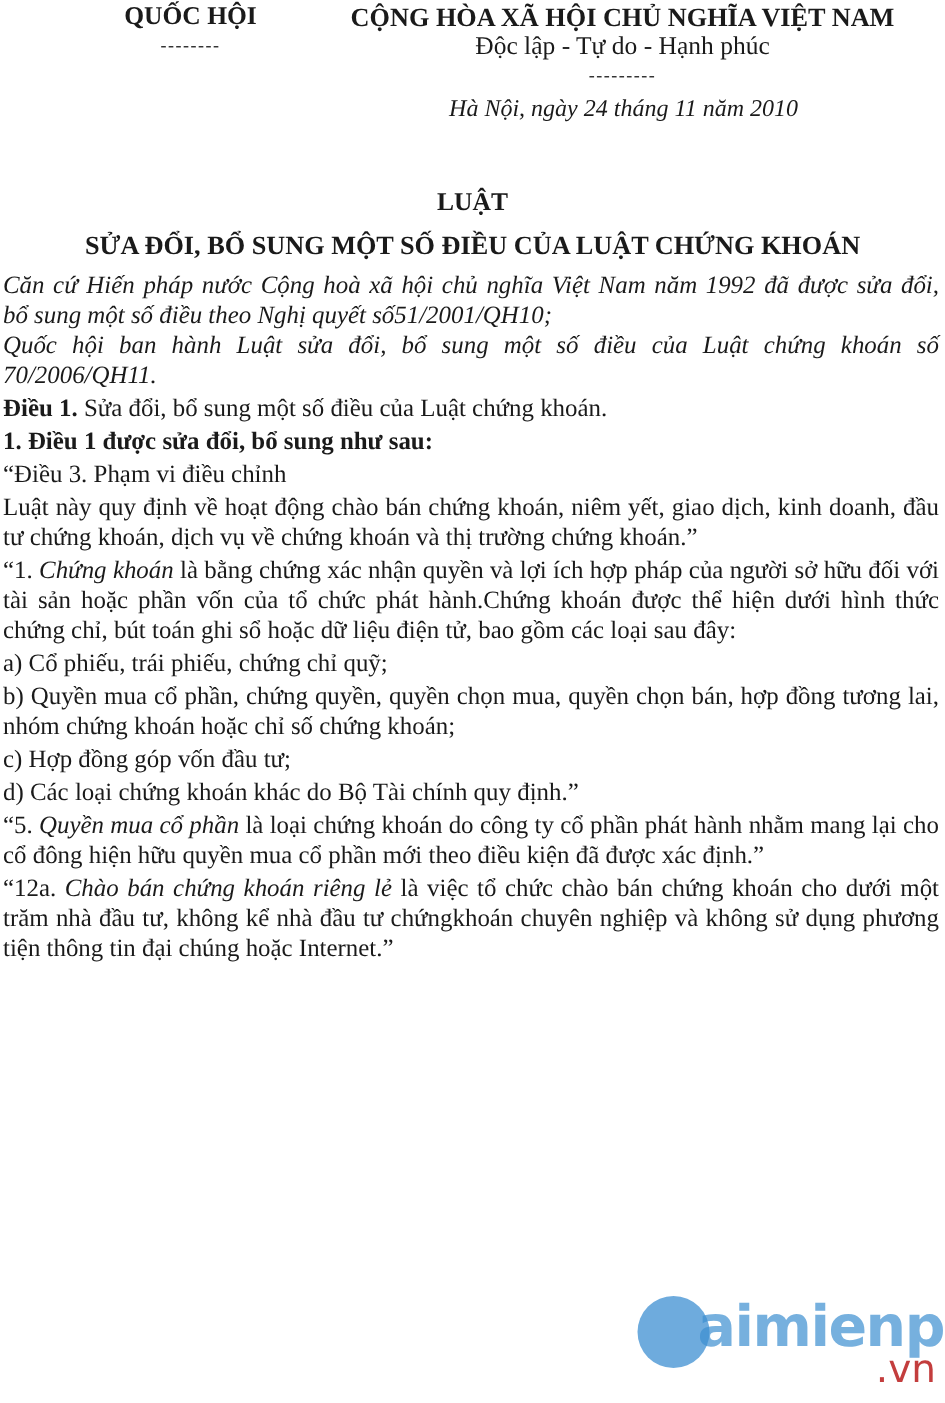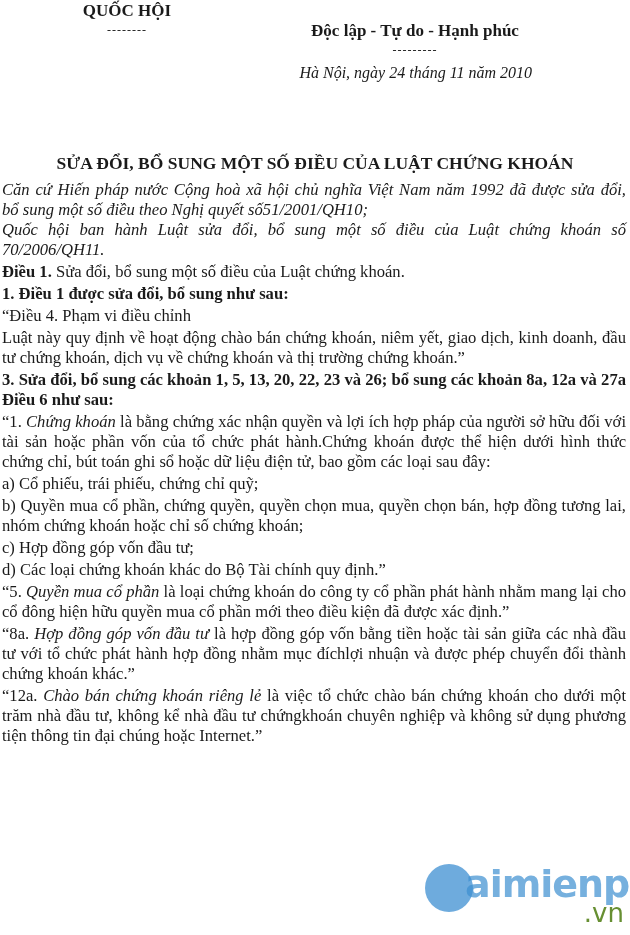--- a/index.html
+++ b/index.html
@@ -6,75 +6,75 @@
   body {
     width: 630px; height: 935px; overflow: hidden; background: #ffffff;
     font-family: "Liberation Serif", "DejaVu Serif", serif; color: #1a1a1a;
     position: relative;
   }
   .page { position: absolute; left: 0; top: 0; width: 536px; height: 935px; }
   .abs { position: absolute; white-space: nowrap; }
   .hdr-left { left: 52px; width: 150px; text-align: center; font-weight: bold; font-size: 17px; top: 1px; }
   .hdr-left-dash { left: 52px; width: 150px; text-align: center; font-size: 12px; top: 23px; letter-spacing: 1px; }
   .hdr-right { left: 200px; width: 430px; text-align: center; font-weight: bold; font-size: 17.5px; top: 1px; }
-  .hdr-right-sub { left: 200px; width: 430px; text-align: center; font-weight: bold; font-size: 17px; top: 21px; }
+  .hdr-right-sub { left: 200px; width: 430px; text-align: center; font-weight: normal; font-size: 17px; top: 21px; }
   .hdr-right-dash { left: 200px; width: 430px; text-align: center; font-size: 12px; top: 43px; letter-spacing: 1px; }
   .lawno { left: 28px; top: 64px; font-size: 17px; }
   .date { right: 4px; top: 64px; font-size: 16px; font-style: italic; }
   .title1 { left: 0; width: 630px; text-align: center; top: 125px; font-weight: bold; font-size: 17px; }
   .title2 { left: 0; width: 630px; text-align: center; top: 153px; font-weight: bold; font-size: 17.5px; }
 
   .body { position: absolute; left: 2px; top: 180px; width: 624px; font-size: 16.6px; line-height: 20px; }
   .body p { margin: 0; text-align: justify; }
   .body .gap { margin-top: 2px; }
   .it { font-style: italic; }
   .b { font-weight: bold; }
   .justify-last { text-align-last: justify; }
 
   .watermark { position: absolute; left: 425px; top: 862px; width: 205px; height: 66px; pointer-events: none; }
   .wm-circle { position: absolute; left: 0; top: 2px; width: 48px; height: 48px; border-radius: 50%; background: #3d8fd1; opacity: 0.75; }
   .wm-text { position: absolute; left: 40px; top: 0; font-family: "DejaVu Sans", sans-serif; font-weight: bold; font-size: 38px; color: #3d8fd1; opacity: 0.7; letter-spacing: -1px; }
-  .wm-vn { position: absolute; right: 6px; top: 36px; font-family: "DejaVu Sans", sans-serif; font-size: 26px; color: #4d7c0f; opacity: 0.85; }
+  .wm-vn { position: absolute; right: 6px; top: 36px; font-family: "DejaVu Sans", sans-serif; font-size: 26px; color: #b91c1c; opacity: 0.85; }
 </style>
 </head>
 <body>
 
 <div class="page">
 
   <div class="abs hdr-left">QUỐC HỘI</div>
   <div class="abs hdr-left-dash">--------</div>
 
+  <div class="abs hdr-right">CỘNG HÒA XÃ HỘI CHỦ NGHĨA VIỆT NAM</div>
   <div class="abs hdr-right-sub">Độc lập - Tự do - Hạnh phúc</div>
   <div class="abs hdr-right-dash">---------</div>
 
   <div class="abs date">Hà Nội, ngày 24 tháng 11 năm 2010</div>
 
+  <div class="abs title1">LUẬT</div>
   <div class="abs title2">SỬA ĐỔI, BỔ SUNG MỘT SỐ ĐIỀU CỦA LUẬT CHỨNG KHOÁN</div>
 
   <div class="body">
     <p class="it justify-last">Căn cứ Hiến pháp nước Cộng hoà xã hội chủ nghĩa Việt Nam năm 1992 đã được sửa đổi,</p>
     <p class="it">bổ sung một số điều theo Nghị quyết số51/2001/QH10;</p>
     <p class="it justify-last">Quốc hội ban hành Luật sửa đổi, bổ sung một số điều của Luật chứng khoán số</p>
     <p class="it">70/2006/QH11.</p>
 
     <p class="gap"><span class="b">Điều 1.</span><span> Sửa đổi, bổ sung một số điều của Luật chứng khoán.</span></p>
 
     <p class="gap b">1. Điều 1 được sửa đổi, bổ sung như sau:</p>
-    <p class="gap">“Điều 4. Phạm vi điều chỉnh</p>
+    <p class="gap">“Điều 3. Phạm vi điều chỉnh</p>
     <p class="gap">Luật này quy định về hoạt động chào bán chứng khoán, niêm yết, giao dịch, kinh doanh, đầu tư chứng khoán, dịch vụ về chứng khoán và thị trường chứng khoán.”</p>
 
 
-    <p class="gap b">3. Sửa đổi, bổ sung các khoản 1, 5, 13, 20, 22, 23 và 26; bổ sung các khoản 8a, 12a và 27a Điều 6 như sau:</p>
     <p class="gap"><span>“1. </span><span class="it">Chứng khoán</span><span> là bằng chứng xác nhận quyền và lợi ích hợp pháp của người sở hữu đối với tài sản hoặc phần vốn của tổ chức phát hành.Chứng khoán được thể hiện dưới hình thức chứng chỉ, bút toán ghi sổ hoặc dữ liệu điện tử, bao gồm các loại sau đây:</span></p>
     <p class="gap">a) Cổ phiếu, trái phiếu, chứng chỉ quỹ;</p>
     <p class="gap">b) Quyền mua cổ phần, chứng quyền, quyền chọn mua, quyền chọn bán, hợp đồng tương lai, nhóm chứng khoán hoặc chỉ số chứng khoán;</p>
     <p class="gap">c) Hợp đồng góp vốn đầu tư;</p>
     <p class="gap">d) Các loại chứng khoán khác do Bộ Tài chính quy định.”</p>
     <p class="gap"><span>“5. </span><span class="it">Quyền mua cổ phần</span><span> là loại chứng khoán do công ty cổ phần phát hành nhằm mang lại cho cổ đông hiện hữu quyền mua cổ phần mới theo điều kiện đã được xác định.”</span></p>
-    <p class="gap"><span>“8a. </span><span class="it">Hợp đồng góp vốn đầu tư</span><span> là hợp đồng góp vốn bằng tiền hoặc tài sản giữa các nhà đầu tư với tổ chức phát hành hợp đồng nhằm mục đíchlợi nhuận và được phép chuyển đổi thành chứng khoán khác.”</span></p>
     <p class="gap"><span>“12a. </span><span class="it">Chào bán chứng khoán riêng lẻ</span><span> là việc tổ chức chào bán chứng khoán cho dưới một trăm nhà đầu tư, không kể nhà đầu tư chứngkhoán chuyên nghiệp và không sử dụng phương tiện thông tin đại chúng hoặc Internet.”</span></p>
   </div>
 
   <div class="watermark">
     <div class="wm-circle"></div>
     <div class="wm-text">aimienphi</div>
     <div class="wm-vn">.vn</div>
   </div>
 </div>
 

